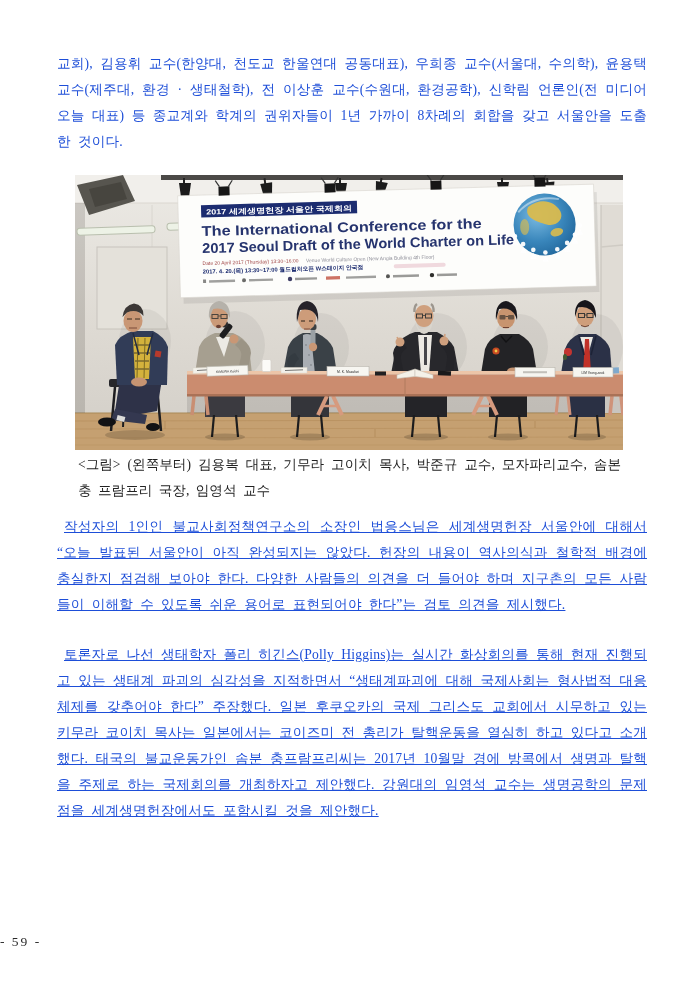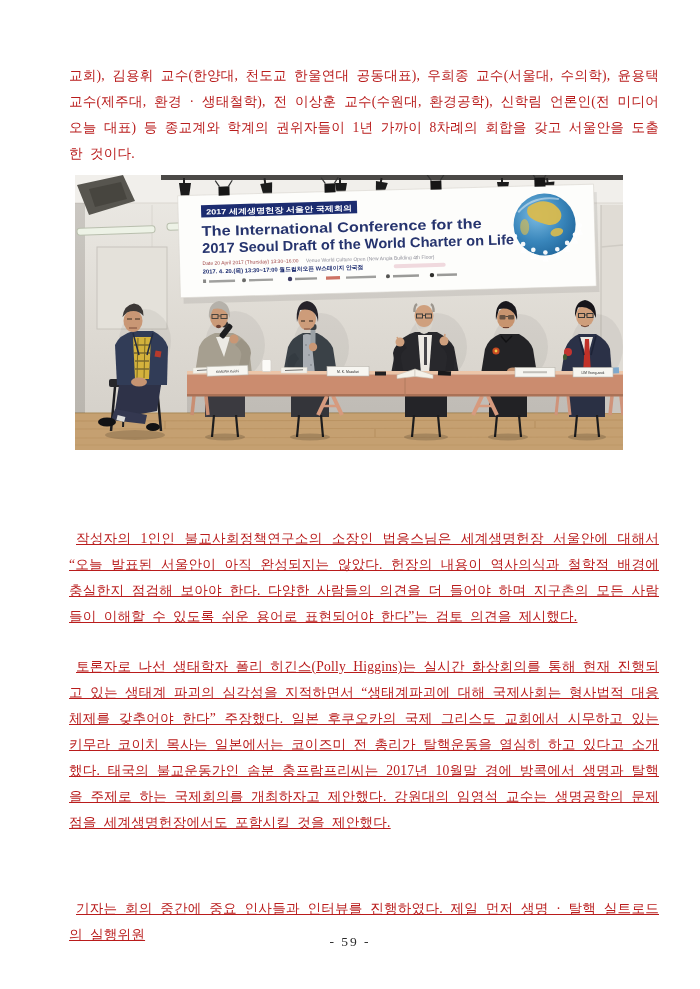--- a/index.html
+++ b/index.html
@@ -14,22 +14,22 @@
   }
   .para {
     position: absolute;
     left: 57px;
     width: 590px;
     font-size: 13.6px;
     line-height: 26px;
     text-align: justify;
     word-spacing: 3.5px;
     letter-spacing: 0.2px;
-    color: #b91c1c;
-    margin: 12px;
+    color: #1d4ed8;
+    margin: 0;
   }
   .para.indent { text-indent: 7px; text-decoration: underline; }
   .caption {
     position: absolute;
     left: 78px;
     top: 452px;
     width: 543px;
     font-size: 13.6px;
     line-height: 26px;
     text-align: justify;
@@ -40,21 +40,20 @@
   .p1 { top: 51px; }
   .p2 { top: 514px; }
   .p3 { top: 642px; }
   .p4 { top: 792px; }
   .p5 { top: 884px; }
   .pagenum {
     position: absolute;
     top: 934px;
     left: 0;
     width: 700px;
-    text-align: center;
     font-size: 13.5px;
     letter-spacing: 2px;
     color: #2a2a2a;
   }
   figure.photo {
     position: absolute;
     left: 75px;
     top: 175px;
     width: 548px;
     height: 275px;
@@ -428,20 +427,20 @@
           <rect x="448" y="196.2" width="24" height="2" fill="#b8b6b0" opacity="0.85"></rect>
         </g>
         <g>
           <rect x="498" y="192.5" width="40" height="9.5" fill="#f6f5f0" stroke="#b9b6ae" stroke-width="0.6"></rect>
           <text x="518" y="199" font-family="Liberation Sans, sans-serif" font-size="3.2" fill="#2a2a2a" text-anchor="middle">LIM Yeong-seok</text>
         </g>
       </g>
     </svg>
   </figure>
 
+  <p class="caption">&lt;그림&gt; (왼쪽부터) 김용복 대표, 기무라 고이치 목사, 박준규 교수, 모자파리교수, 솜본충 프람프리 국장, 임영석 교수</p>
 
   <p class="para p2 indent">작성자의 1인인 불교사회정책연구소의 소장인 법응스님은 세계생명헌장 서울안에 대해서 “오늘 발표된 서울안이 아직 완성되지는 않았다. 헌장의 내용이 역사의식과 철학적 배경에 충실한지 점검해 보아야 한다. 다양한 사람들의 의견을 더 들어야 하며 지구촌의 모든 사람들이 이해할 수 있도록 쉬운 용어로 표현되어야 한다”는 검토 의견을 제시했다.</p>
   <p class="para p3 indent">토론자로 나선 생태학자 폴리 히긴스(Polly Higgins)는 실시간 화상회의를 통해 현재 진행되고 있는 생태계 파괴의 심각성을 지적하면서 “생태계파괴에 대해 국제사회는 형사법적 대응체제를 갖추어야 한다” 주장했다. 일본 후쿠오카의 국제 그리스도 교회에서 시무하고 있는 키무라 코이치 목사는 일본에서는 코이즈미 전 총리가 탈핵운동을 열심히 하고 있다고 소개했다. 태국의 불교운동가인 솜분 충프람프리씨는 2017년 10월말 경에 방콕에서 생명과 탈핵을 주제로 하는 국제회의를 개최하자고 제안했다. 강원대의 임영석 교수는 생명공학의 문제점을 세계생명헌장에서도 포함시킬 것을 제안했다.</p>
-  <p class="para p5 indent">기자는 회의 중간에 중요 인사들과 인터뷰를 진행하였다. 제일 먼저 생명 · 탈핵 실트로드의 실행위원</p>
 
   <div class="pagenum">- 59 -</div>
 
 </div>
 
 </body></html>

